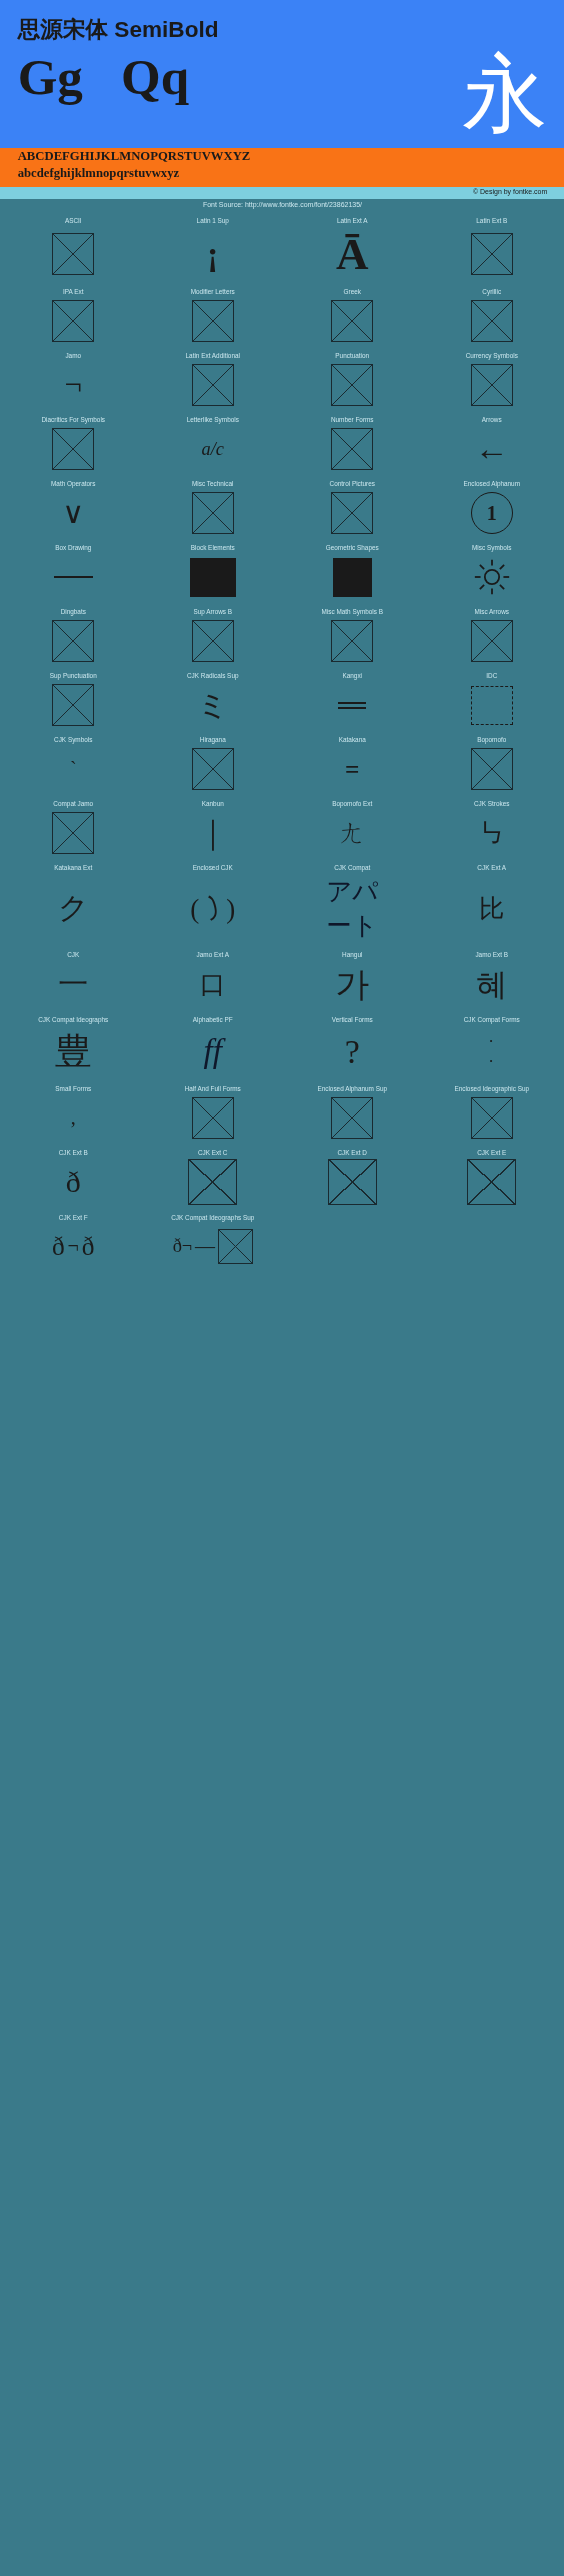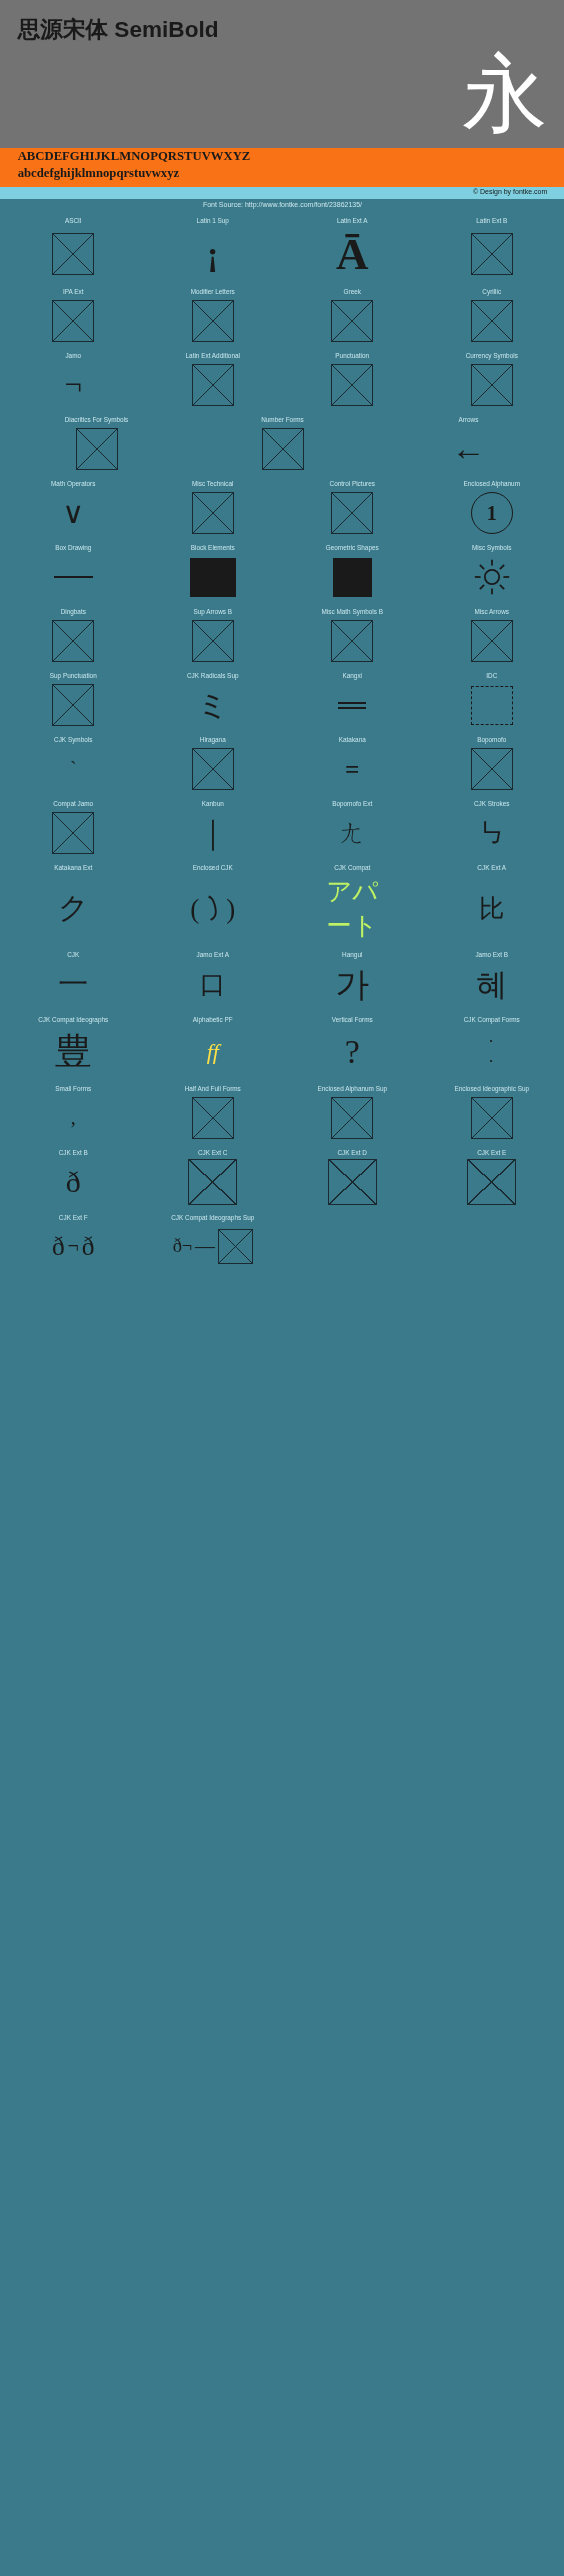--- a/index.html
+++ b/index.html
@@ -4,21 +4,21 @@
   <style>
     * { margin: 0; padding: 0; box-sizing: border-box; }
     body {
       width: 565px;
       background: #3a7a8a;
       font-family: serif;
     }
 
     
     .header {
-      background: #737373;
+      background: #3b82f6;
       padding: 14px 17.7px 10.6px;
       color: #1a1a1a;
     }
     .header-title {
       font-size: 22.6px;
       font-weight: 600;
       margin-bottom: 7px;
       font-family: sans-serif;
     }
     .header-chars {
@@ -189,43 +189,43 @@
       font-size: 27px;
       color: #1a1a1a;
       font-weight: 400;
     }
     .char-paren-corner {
       font-size: 27px;
       color: #1a1a1a;
     }
     .char-apart {
       font-size: 25.4px;
-      color: #bef264;
+      color: #0f172a;
       font-weight: 500;
     }
     .char-radical {
       font-size: 25.4px;
       color: #1a1a1a;
     }
     .char-katakana-ku {
       font-size: 30px;
       color: #1a1a1a;
     }
     .char-hangul-ga {
       font-size: 34px;
       color: #1a1a1a;
       font-weight: 400;
     }
     .char-hangul-hye {
       font-size: 31px;
       color: #1a1a1a;
     }
     .char-ff-lig {
-      font-size: 22px;
-      color: #fde047;
+      font-size: 33px;
+      color: #0f172a;
       font-style: italic;
     }
     .char-question {
       font-size: 34px;
       color: #1a1a1a;
       font-weight: 400;
     }
     .char-dots-colon {
       font-size: 17px;
       color: #1a1a1a;
@@ -285,20 +285,21 @@
     }
 
   </style>
 </head>
 <body>
 
 <div class="header">
   <div class="header-title">思源宋体 SemiBold</div>
   <div class="header-chars">
     <div>
+      <div class="header-latin">Gg &nbsp; Qq</div>
     </div>
     <div class="header-cjk">永</div>
   </div>
 </div>
 
 <div class="alphabet-section">
   <div>ABCDEFGHIJKLMNOPQRSTUVWXYZ</div>
   <div>abcdefghijklmnopqrstuvwxyz</div>
 </div>
 <div class="copyright-line">© Design by fontke.com</div>
@@ -385,20 +386,26 @@
         <div class="placeholder-box"></div>
       </div>
     </div>
   </div>
 
   <div class="grid-row">
     <div class="grid-cell">
       <div class="cell-label">Diacritics For Symbols</div>
       <div class="cell-content">
         <div class="placeholder-box"></div>
+      </div>
+    </div>
+    <div class="grid-cell">
+      <div class="cell-label">Letterlike Symbols</div>
+      <div class="cell-content">
+        <span class="frac-display">a/c</span>
       </div>
     </div>
     <div class="grid-cell">
       <div class="cell-label">Number Forms</div>
       <div class="cell-content">
         <div class="placeholder-box"></div>
       </div>
     </div>
     <div class="grid-cell">
       <div class="cell-label">Arrows</div>

